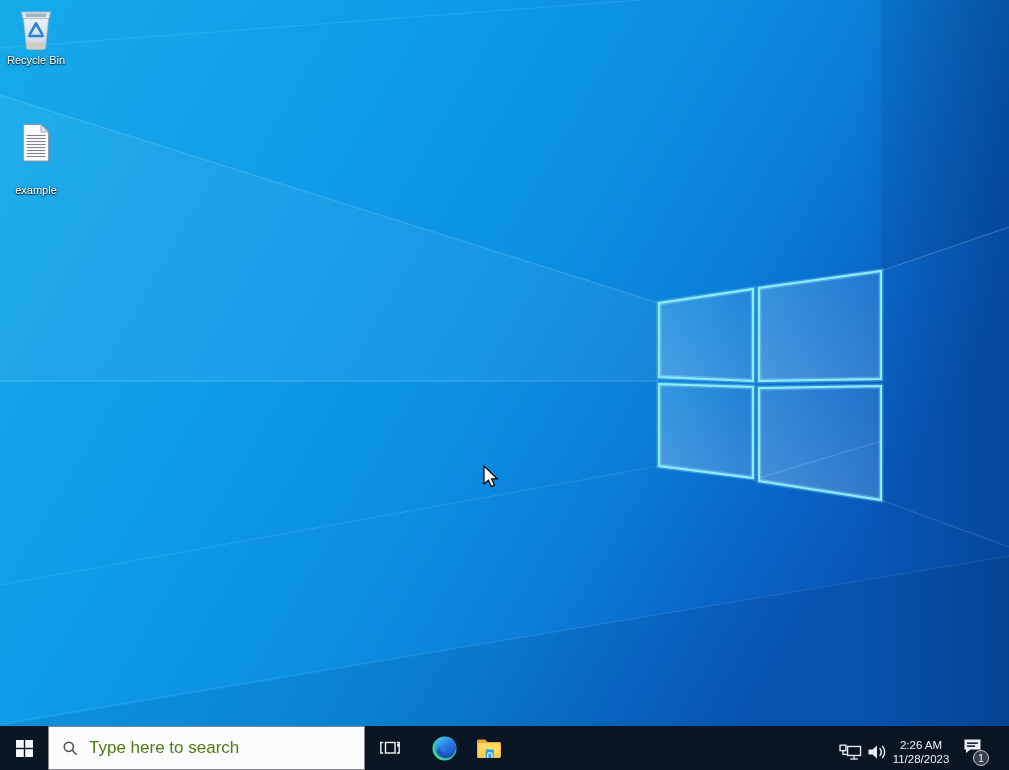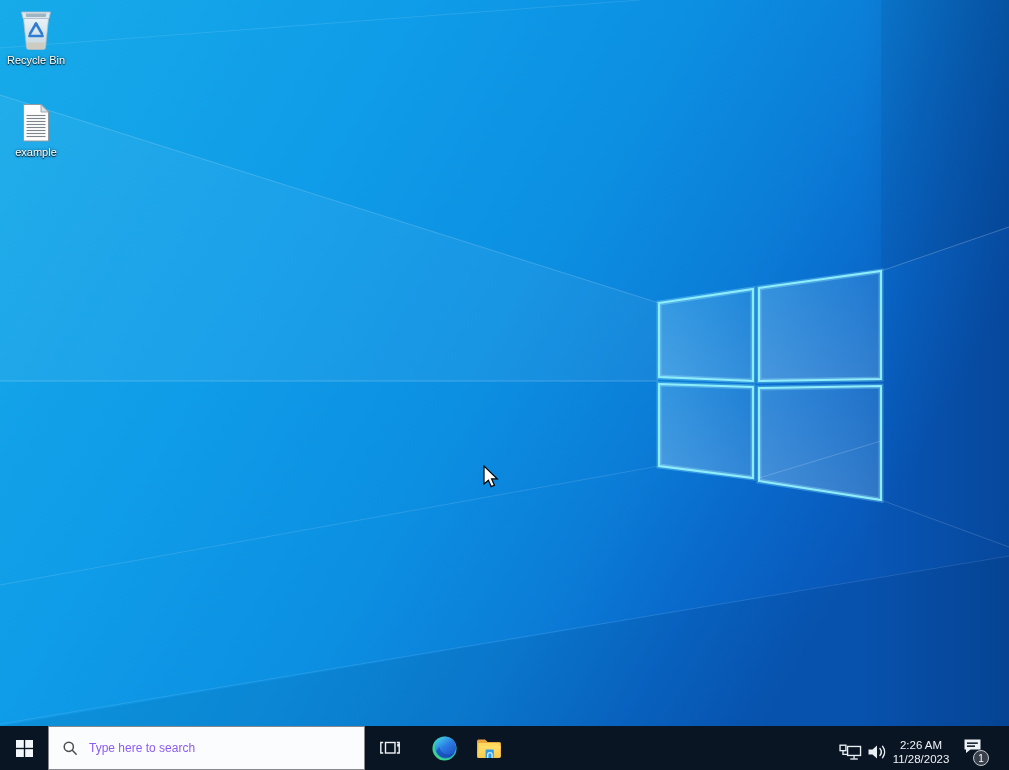--- a/index.html
+++ b/index.html
@@ -8,34 +8,34 @@
 
   
   .wallpaper{position:absolute;left:0;top:0;width:1009px;height:726px;display:block;}
 
   
   .desktop-icon{position:absolute;width:72px;display:flex;flex-direction:column;
                 align-items:center;}
   .di-label{margin-top:3px;font-size:11px;line-height:12px;color:#fff;text-align:center;
             text-shadow:0 1px 1px rgba(0,0,0,.95),0 0 3px rgba(0,0,0,.6);}
   .icon-recycle{left:0;top:5px;}
-  .icon-example{left:0;top:103px;}
+  .icon-example{left:0;top:123px;gap:18px;}
 
   
   .cursor{position:absolute;left:483px;top:465px;pointer-events:none;}
 
   
   .taskbar{position:absolute;left:0;bottom:0;width:1009px;height:44px;background:#0a1523;}
   .tb-btn{position:absolute;top:0;height:44px;display:flex;align-items:center;
           justify-content:center;}
   .start{left:0;width:48px;}
   .searchbox{position:absolute;left:48px;top:0;width:317px;height:44px;background:#fbfcfd;
              border:1px solid #86888b;box-sizing:border-box;display:flex;align-items:center;
              padding-left:13px;gap:11px;}
-  .search-text{font-size:12px;color:#8b5cf6;white-space:nowrap;}
+  .search-text{font-size:17px;color:#4d7c0f;white-space:nowrap;}
   .btn-taskview{left:367px;width:46px;}
   .btn-edge{left:421px;width:46px;}
   .btn-explorer{left:466px;width:46px;}
 
   .tray{position:absolute;right:0;top:0;height:52px;display:flex;align-items:center;
         padding-right:16px;}
   .tray-icon{display:flex;align-items:center;justify-content:center;}
   .net{margin-right:5px;}
   .vol{margin-right:2px;}
   .clock{width:62px;text-align:center;color:#eef3f7;font-size:11.5px;line-height:14px;

